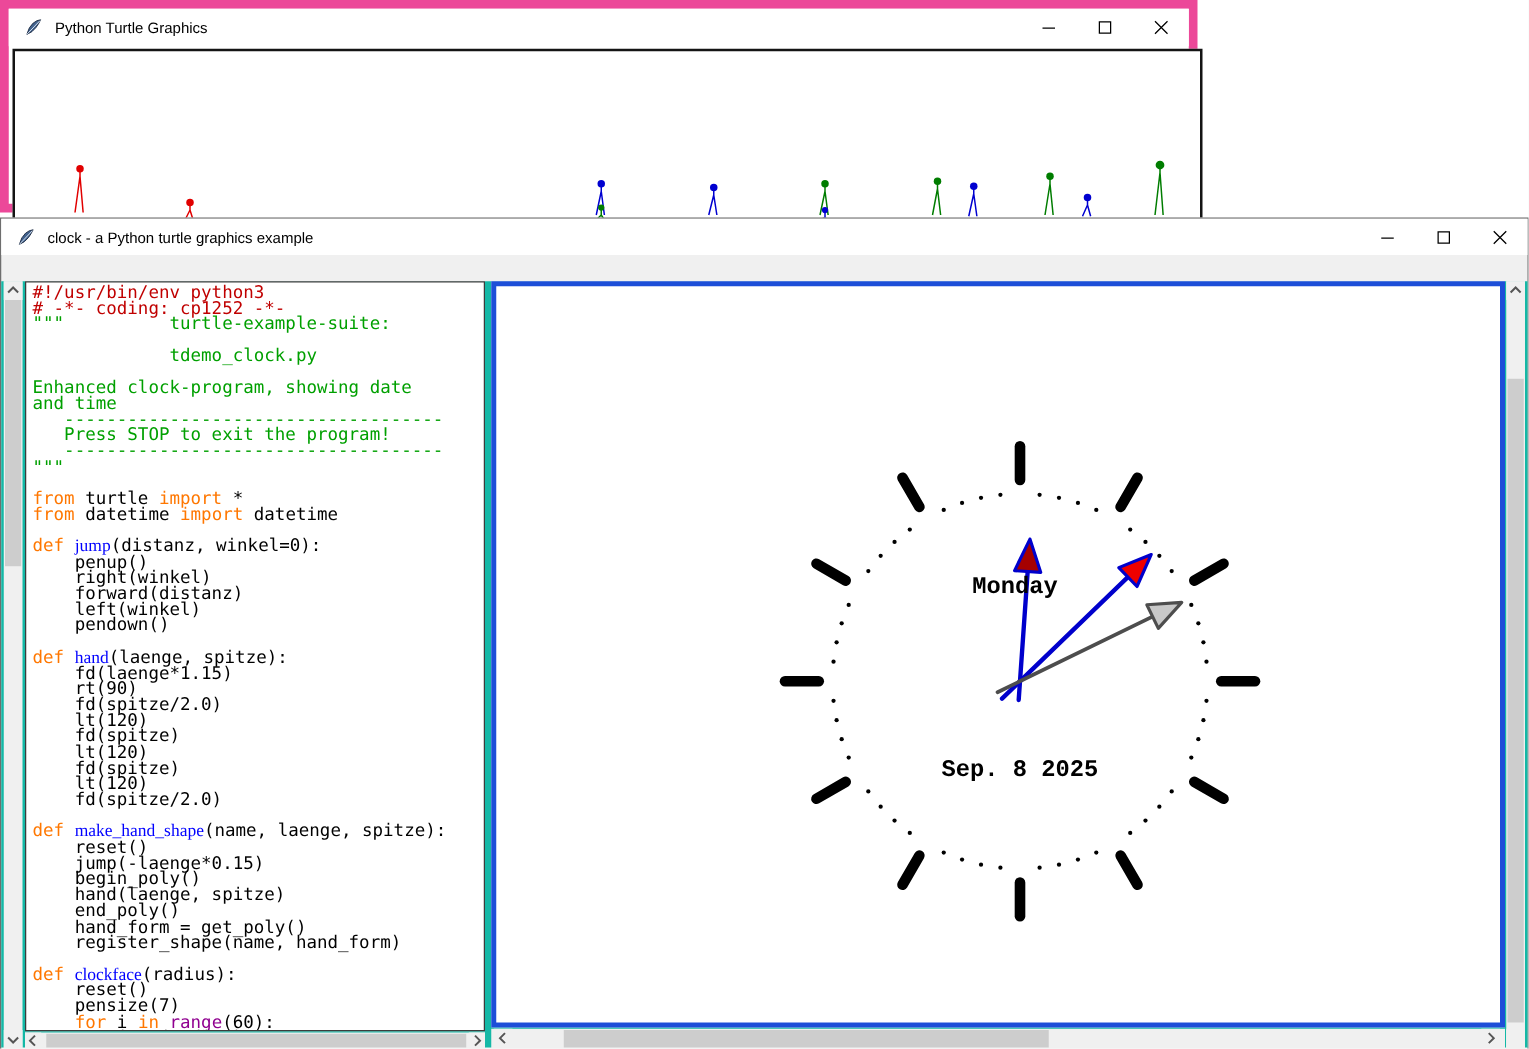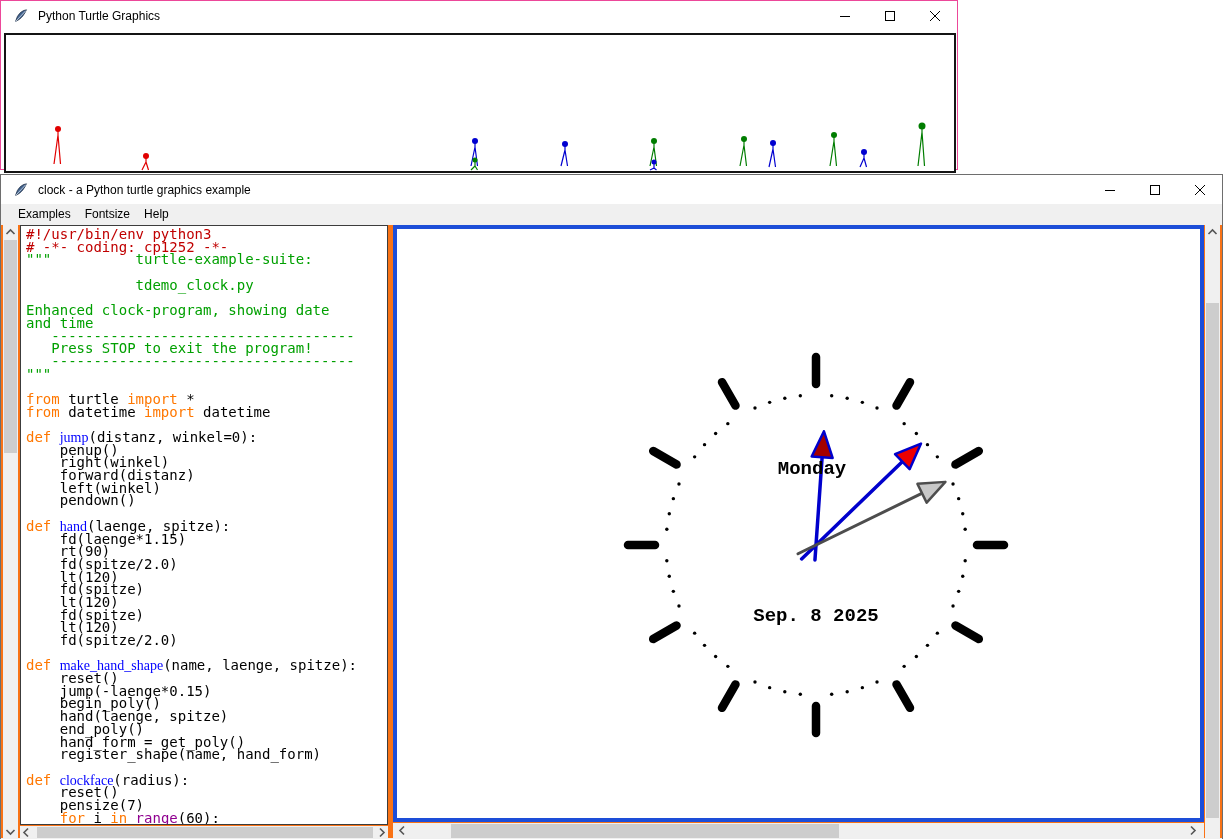--- a/index.html
+++ b/index.html
@@ -12,31 +12,31 @@
   .titlebar {
     position:relative; height:30px; background:#ffffff;
     display:flex; align-items:center;
   }
   .titlebar .app-icon { margin-left:12px; width:16px; height:16px; flex:0 0 auto; }
   .titlebar .title-text { margin-left:9px; font-size:12px; color:#000; white-space:nowrap; }
   .caption-buttons { position:absolute; right:0; top:0; height:30px; display:flex; }
   .caption-btn { width:45px; height:29px; display:flex; align-items:center; justify-content:center; background:transparent; }
 
   
-  #back-window { left:0; top:0; width:958px; height:170px; border:1px solid #ec4899; background:#fff; z-index:1; }
+  #back-window { left:0; top:0; width:958px; height:170px; border:7px solid #ec4899; background:#fff; z-index:1; }
   #back-canvas {
     position:absolute; left:3px; top:32px; width:952px; height:140px;
     border:2px solid #141414; background:#fff; overflow:hidden;
   }
 
   
   #front-window { left:0; top:174px; width:1223px; height:672px; border:1px solid #6e6e6e; z-index:2; }
   #menubar { height:21px; background:#f0f0f0; display:flex; align-items:center; padding-left:10px; }
   .menu-item { font-size:12px; color:#000; padding:2px 7px 3px 7px; }
-  #front-content { position:absolute; left:0; top:50px; right:0; bottom:7px; background:#f97316; }
+  #front-content { position:absolute; left:0; top:50px; right:0; bottom:7px; background:#14b8a6; }
 
   
   .sb-track { position:absolute; background:#f0f0f0; }
   .sb-thumb { position:absolute; background:#cdcdcd; }
   .sb-arrow { position:absolute; width:15px; height:15px; display:flex; align-items:center; justify-content:center; background:#f0f0f0; }
   .sb-arrow svg { display:block; }
 
   #code-vscroll { left:2px; top:0; width:15px; height:614px; }
   #code-area {
     position:absolute; left:19px; top:0; width:368px; height:600px;
@@ -167,25 +167,20 @@
             </svg>
         </div>
         <div class="caption-btn">
           <svg width="12" height="12">
               <path d="M1,1 L11,11 M11,1 L1,11" stroke="#000" stroke-width="1" fill="none"></path>
             </svg>
         </div>
       </div>
     </div>
 
-    <div id="menubar">
-      <span class="menu-item">Examples</span>
-      <span class="menu-item">Fontsize</span>
-      <span class="menu-item">Help</span>
-    </div>
 
     <div id="front-content">
 
       <div class="sb-track" id="code-vscroll">
         <div class="sb-arrow" style="left:0;top:0;">
           <svg width="15" height="15">
               <polyline points="3.5,9 7.5,5 11.5,9" fill="none" stroke="#555" stroke-width="1.6"></polyline>
             </svg>
         </div>
         <div class="sb-thumb" style="left:1px;top:15px;width:13px;height:213px;"></div>

